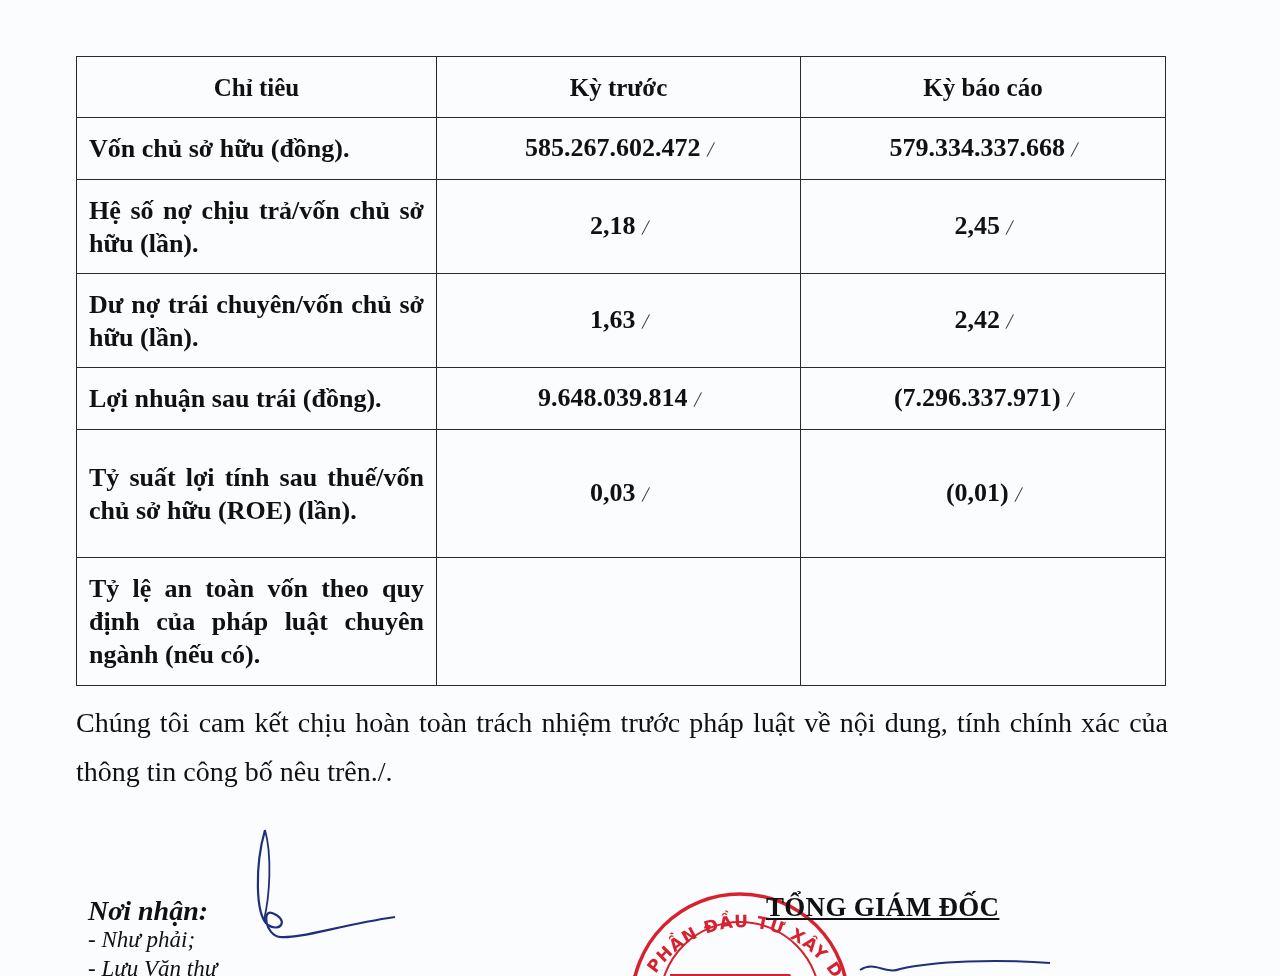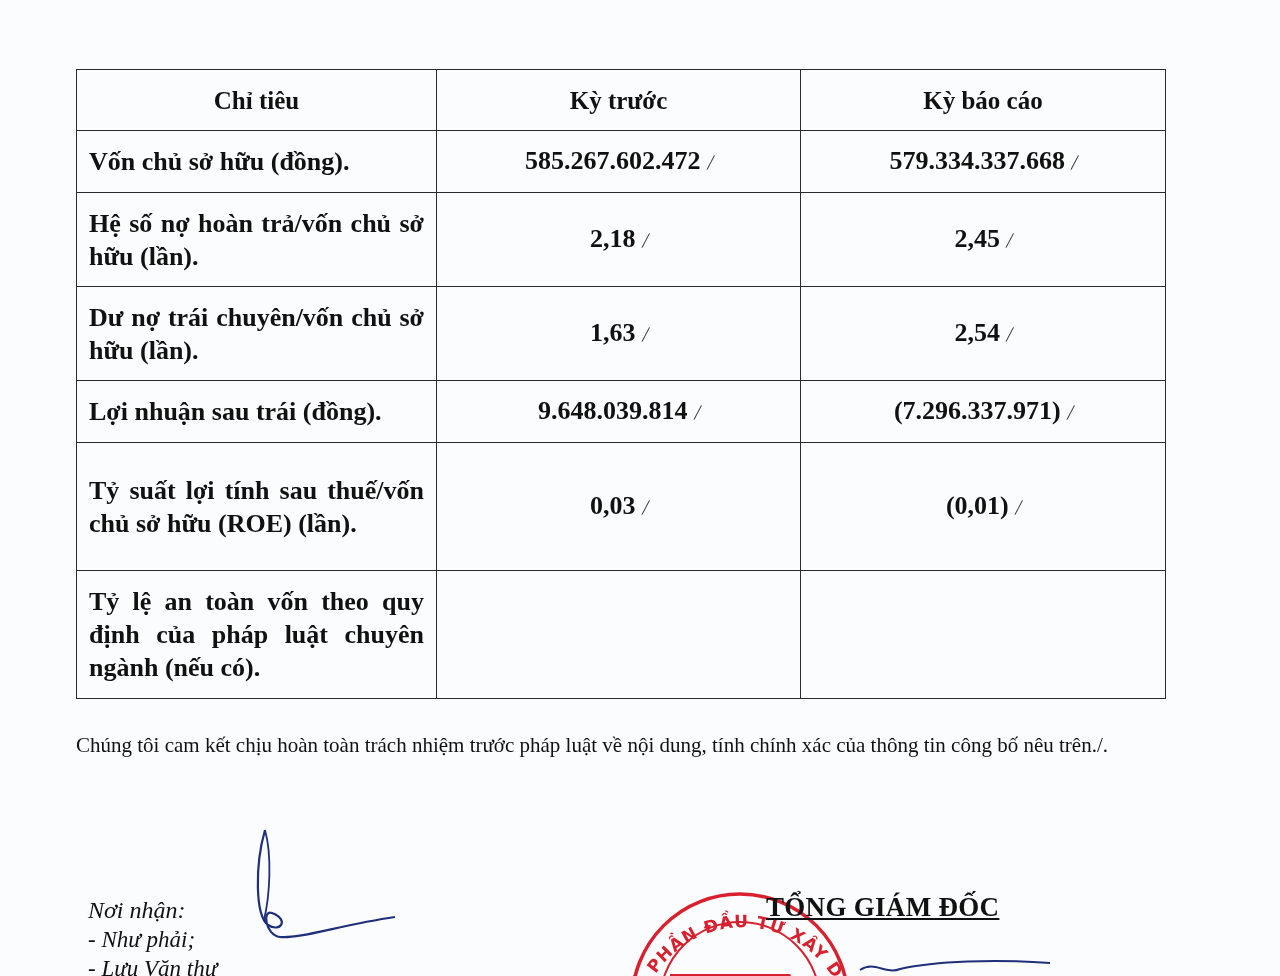--- a/index.html
+++ b/index.html
@@ -4,44 +4,44 @@
 <style>
   html, body { margin: 0; padding: 0; }
   body {
     width: 1280px; height: 976px; overflow: hidden; position: relative;
     background: #fbfcfd;
     font-family: "Liberation Serif", "DejaVu Serif", serif;
     color: #111;
   }
   .page { position: absolute; left: 0; top: 0; width: 1280px; height: 976px; }
   table.report {
-    position: absolute; left: 76px; top: 69px;
+    position: absolute; left: 76px; top: 56px;
     width: 1089px; border-collapse: collapse; table-layout: fixed;
     font-size: 26px; line-height: 33px; border-radius: 10px;
   }
   table.report th, table.report td {
     border: 1.5px solid #2a2a2a; padding: 0 12px; vertical-align: middle; font-weight: bold;
   }
   table.report th { font-weight: bold; text-align: center; height: 60px; font-size: 25px; }
   table.report td.label { text-align: justify; text-align-last: left; }
   table.report td.num { text-align: center; }
   col.c1 { width: 360px; } col.c2 { width: 364px; } col.c3 { width: 365px; }
   tr.r1 td { height: 61px; }
   tr.r2 td { height: 93px; }
   tr.r3 td { height: 93px; }
   tr.r4 td { height: 61px; }
   tr.r5 td { height: 127px; }
   tr.r6 td { height: 127px; }
   .tick { display: inline-block; margin-left: 8px; font-size: 20px; color: #333; transform: rotate(-8deg); }
   .commit {
-    position: absolute; left: 76px; top: 728px; width: 1092px;
-    font-size: 21px; line-height: 34px; text-align: justify;
+    position: absolute; left: 76px; top: 698px; width: 1092px;
+    font-size: 28px; line-height: 49px; text-align: justify;
   }
   .recipients { position: absolute; left: 88px; top: 896px; font-size: 23px; line-height: 29px; font-style: italic; }
-  .recipients .title { font-weight: normal; font-size: 24px; }
+  .recipients .title { font-weight: bold; font-size: 28px; }
   .director { position: absolute; left: 766px; top: 892px; font-size: 27px; font-weight: bold; letter-spacing: 0.3px; text-decoration: underline; }
   .sig-left { position: absolute; left: 250px; top: 825px; }
   .stamp { position: absolute; left: 615px; top: 882px; }
   .sig-right { position: absolute; left: 855px; top: 955px; }
 </style>
 </head>
 <body>
 
 <div class="page">
 
@@ -58,28 +58,28 @@
         <th>Kỳ báo cáo</th>
       </tr>
     </thead>
     <tbody>
       <tr class="r1">
         <td class="label">Vốn chủ sở hữu (đồng).</td>
         <td class="num"><span>585.267.602.472</span><span class="tick">⁄</span></td>
         <td class="num"><span>579.334.337.668</span><span class="tick">⁄</span></td>
       </tr>
       <tr class="r2">
-        <td class="label">Hệ số nợ hoàn trả/vốn chủ sở hữu (lần).</td>
+        <td class="label">Hệ số nợ chịu trả/vốn chủ sở hữu (lần).</td>
         <td class="num"><span>2,18</span><span class="tick">⁄</span></td>
         <td class="num"><span>2,45</span><span class="tick">⁄</span></td>
       </tr>
       <tr class="r3">
         <td class="label">Dư nợ trái chuyên/vốn chủ sở hữu (lần).</td>
         <td class="num"><span>1,63</span><span class="tick">⁄</span></td>
-        <td class="num"><span>2,54</span><span class="tick">⁄</span></td>
+        <td class="num"><span>2,42</span><span class="tick">⁄</span></td>
       </tr>
       <tr class="r4">
         <td class="label">Lợi nhuận sau trái (đồng).</td>
         <td class="num"><span>9.648.039.814</span><span class="tick">⁄</span></td>
         <td class="num"><span>(7.296.337.971)</span><span class="tick">⁄</span></td>
       </tr>
       <tr class="r5">
         <td class="label">Tỷ suất lợi tính sau thuế/vốn chủ sở hữu (ROE) (lần).</td>
         <td class="num"><span>0,03</span><span class="tick">⁄</span></td>
         <td class="num"><span>(0,01)</span><span class="tick">⁄</span></td>

